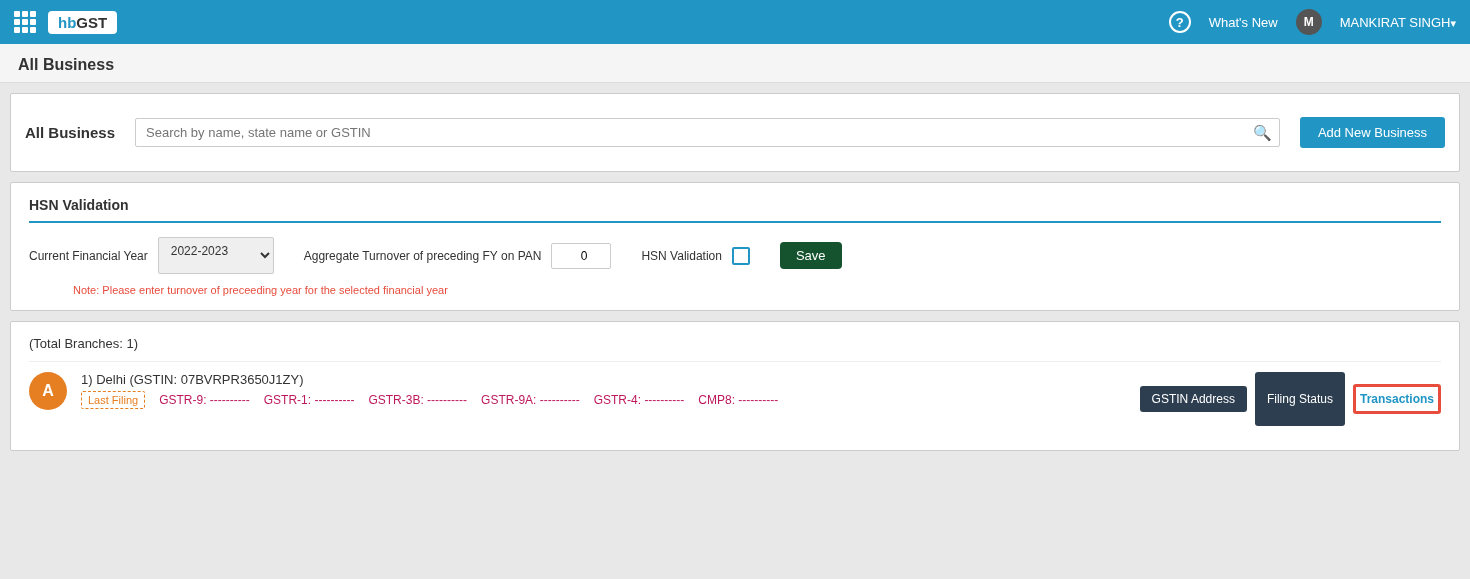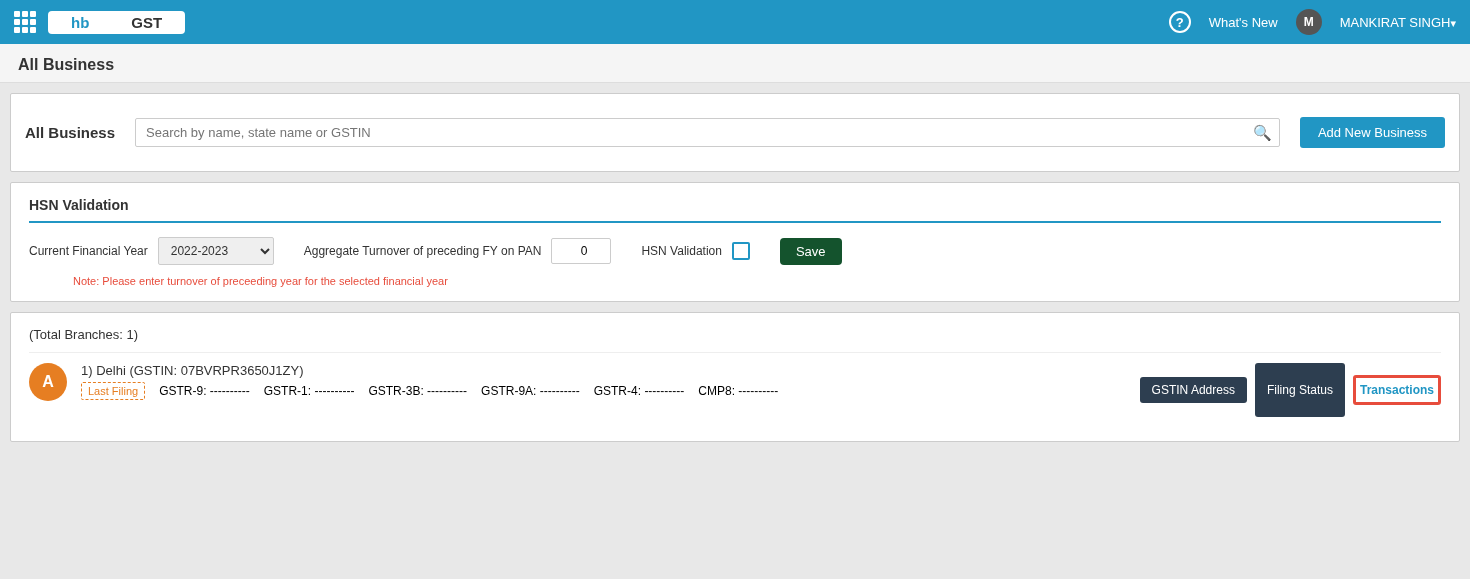--- a/index.html
+++ b/index.html
@@ -14,26 +14,25 @@
       align-items: center;
       padding: 0 14px;
       justify-content: space-between;
     }
     .topnav-left { display: flex; align-items: center; gap: 12px; }
     .grid-icon { display: grid; grid-template-columns: repeat(3,6px); gap: 2px; cursor: pointer; }
     .grid-icon span { width: 6px; height: 6px; background: white; border-radius: 1px; display: block; }
     .logo-box {
       background: white;
       border-radius: 4px;
-      padding: 3px 23px;
+      padding: 3px 10px;
       display: flex;
       align-items: center;
       font-weight: bold;
       font-size: 15px;
-      gap: 42px;
     }
     .logo-hb { color: #2196c4; }
     .logo-gst { color: #333; }
     .topnav-right { display: flex; align-items: center; gap: 18px; color: white; font-size: 13px; }
     .help-circle {
       width: 22px; height: 22px; border: 2px solid white; border-radius: 50%;
       display: flex; align-items: center; justify-content: center;
       font-weight: bold; font-size: 13px; cursor: pointer; color: white;
     }
     .whats-new { color: white; cursor: pointer; font-size: 13px; }
@@ -122,21 +121,21 @@
     .hsn-fields {
       display: flex;
       align-items: center;
       gap: 30px;
     }
     .hsn-field-group { display: flex; align-items: center; gap: 10px; }
     .hsn-field-label { font-size: 12px; color: #333; white-space: nowrap; }
     .hsn-select {
       border: 1px solid #ccc;
       border-radius: 2px;
-      padding: 5px 28px 5px 8px;
+      padding: 5px 28px 14px 8px;
       font-size: 12px;
       color: #333;
       cursor: pointer;
       appearance: auto;
       min-width: 110px;
     }
     .hsn-number-input {
       border: 1px solid #ccc;
       border-radius: 2px;
       padding: 5px 8px;
@@ -221,21 +220,21 @@
     .filing-row { display: flex; align-items: center; gap: 14px; flex-wrap: wrap; margin-top: 4px; }
     .last-filing-btn {
       border: 1px dashed #e67e22;
       color: #e67e22;
       background: none;
       border-radius: 2px;
       padding: 2px 6px;
       font-size: 11px;
       cursor: pointer;
     }
-    .filing-item { font-size: 12px; color: #000000; }
+    .filing-item { font-size: 12px; color: #be185d; }
     .business-actions { display: flex; gap: 8px; align-items: center; flex-shrink: 0; }
     .gstin-addr-btn {
       background: #2d3e50;
       color: white;
       border: none;
       border-radius: 3px;
       padding: 6px 12px;
       font-size: 12px;
       cursor: pointer;
       white-space: nowrap;

